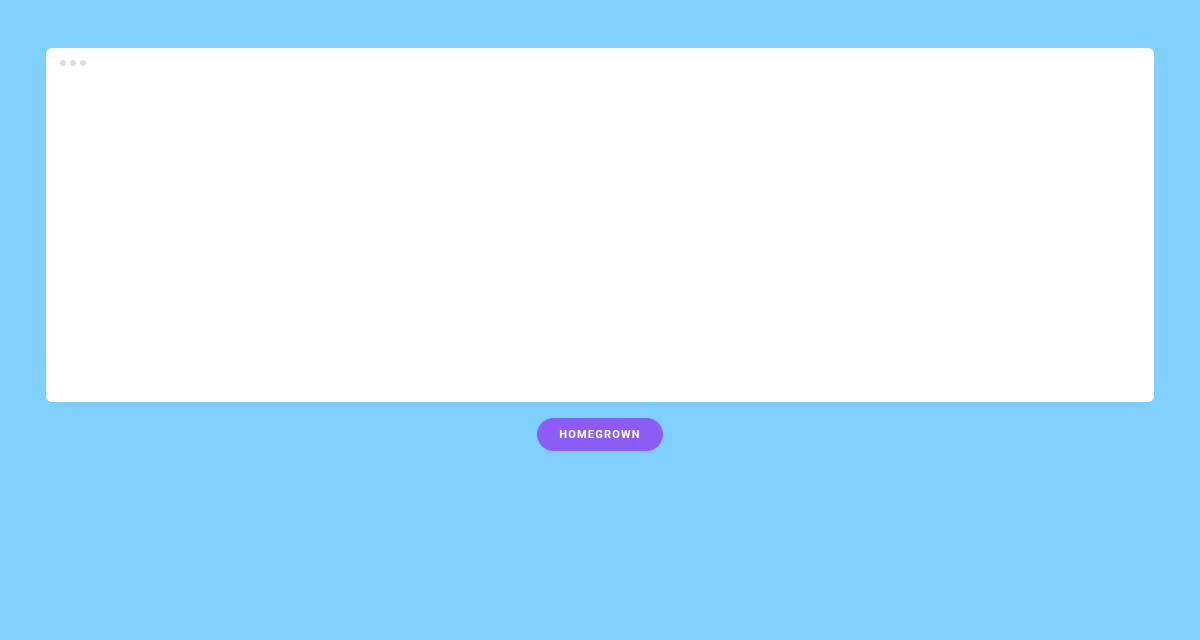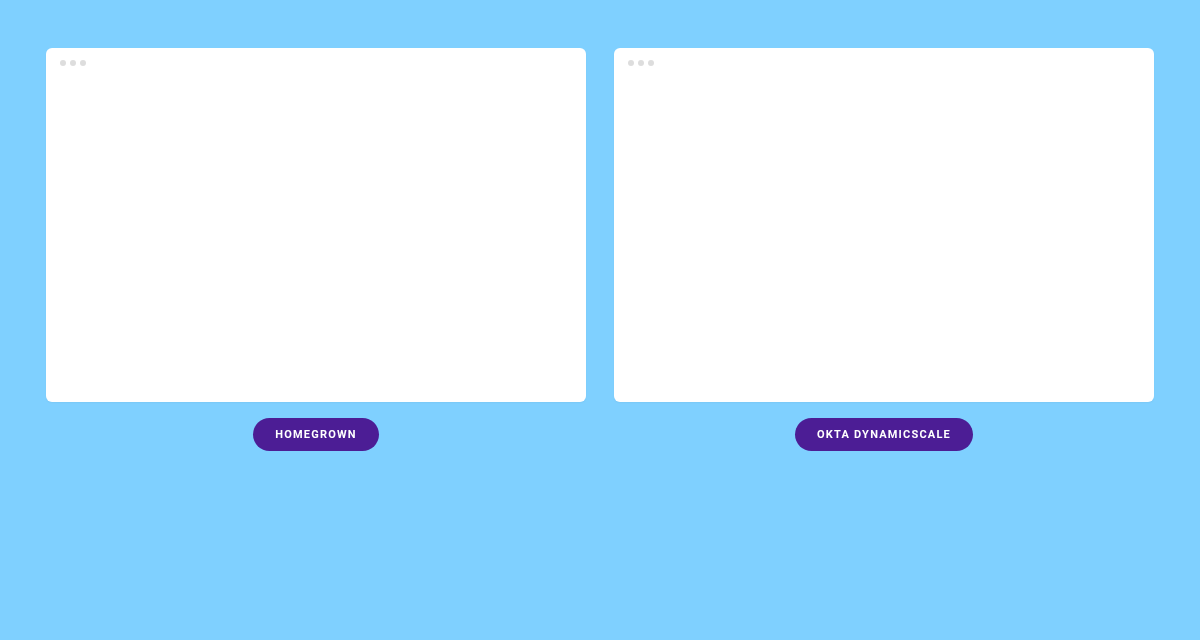--- a/index.html
+++ b/index.html
@@ -41,21 +41,21 @@
       gap: 4px;
     }
     .dot {
       width: 6px;
       height: 6px;
       border-radius: 50%;
       background-color: #DDDDDD;
     }
     .label-pill {
       margin-top: 16px;
-      background-color: #4c1d95;
+      background-color: #8b5cf6;
       color: #FFFFFF;
       font-size: 11px;
       font-weight: 700;
       letter-spacing: 1.2px;
       padding: 10px 22px;
       border-radius: 999px;
       text-transform: uppercase;
     }
   </style>
 </head>
@@ -66,23 +66,13 @@
     <div class="window">
       <div class="window-dots">
         <div class="dot"></div>
         <div class="dot"></div>
         <div class="dot"></div>
       </div>
     </div>
     <div class="label-pill">HOMEGROWN</div>
   </div>
 
-  <div class="panel-group">
-    <div class="window">
-      <div class="window-dots">
-        <div class="dot"></div>
-        <div class="dot"></div>
-        <div class="dot"></div>
-      </div>
-    </div>
-    <div class="label-pill">OKTA DYNAMICSCALE</div>
-  </div>
 </div>
 
 </body></html>

